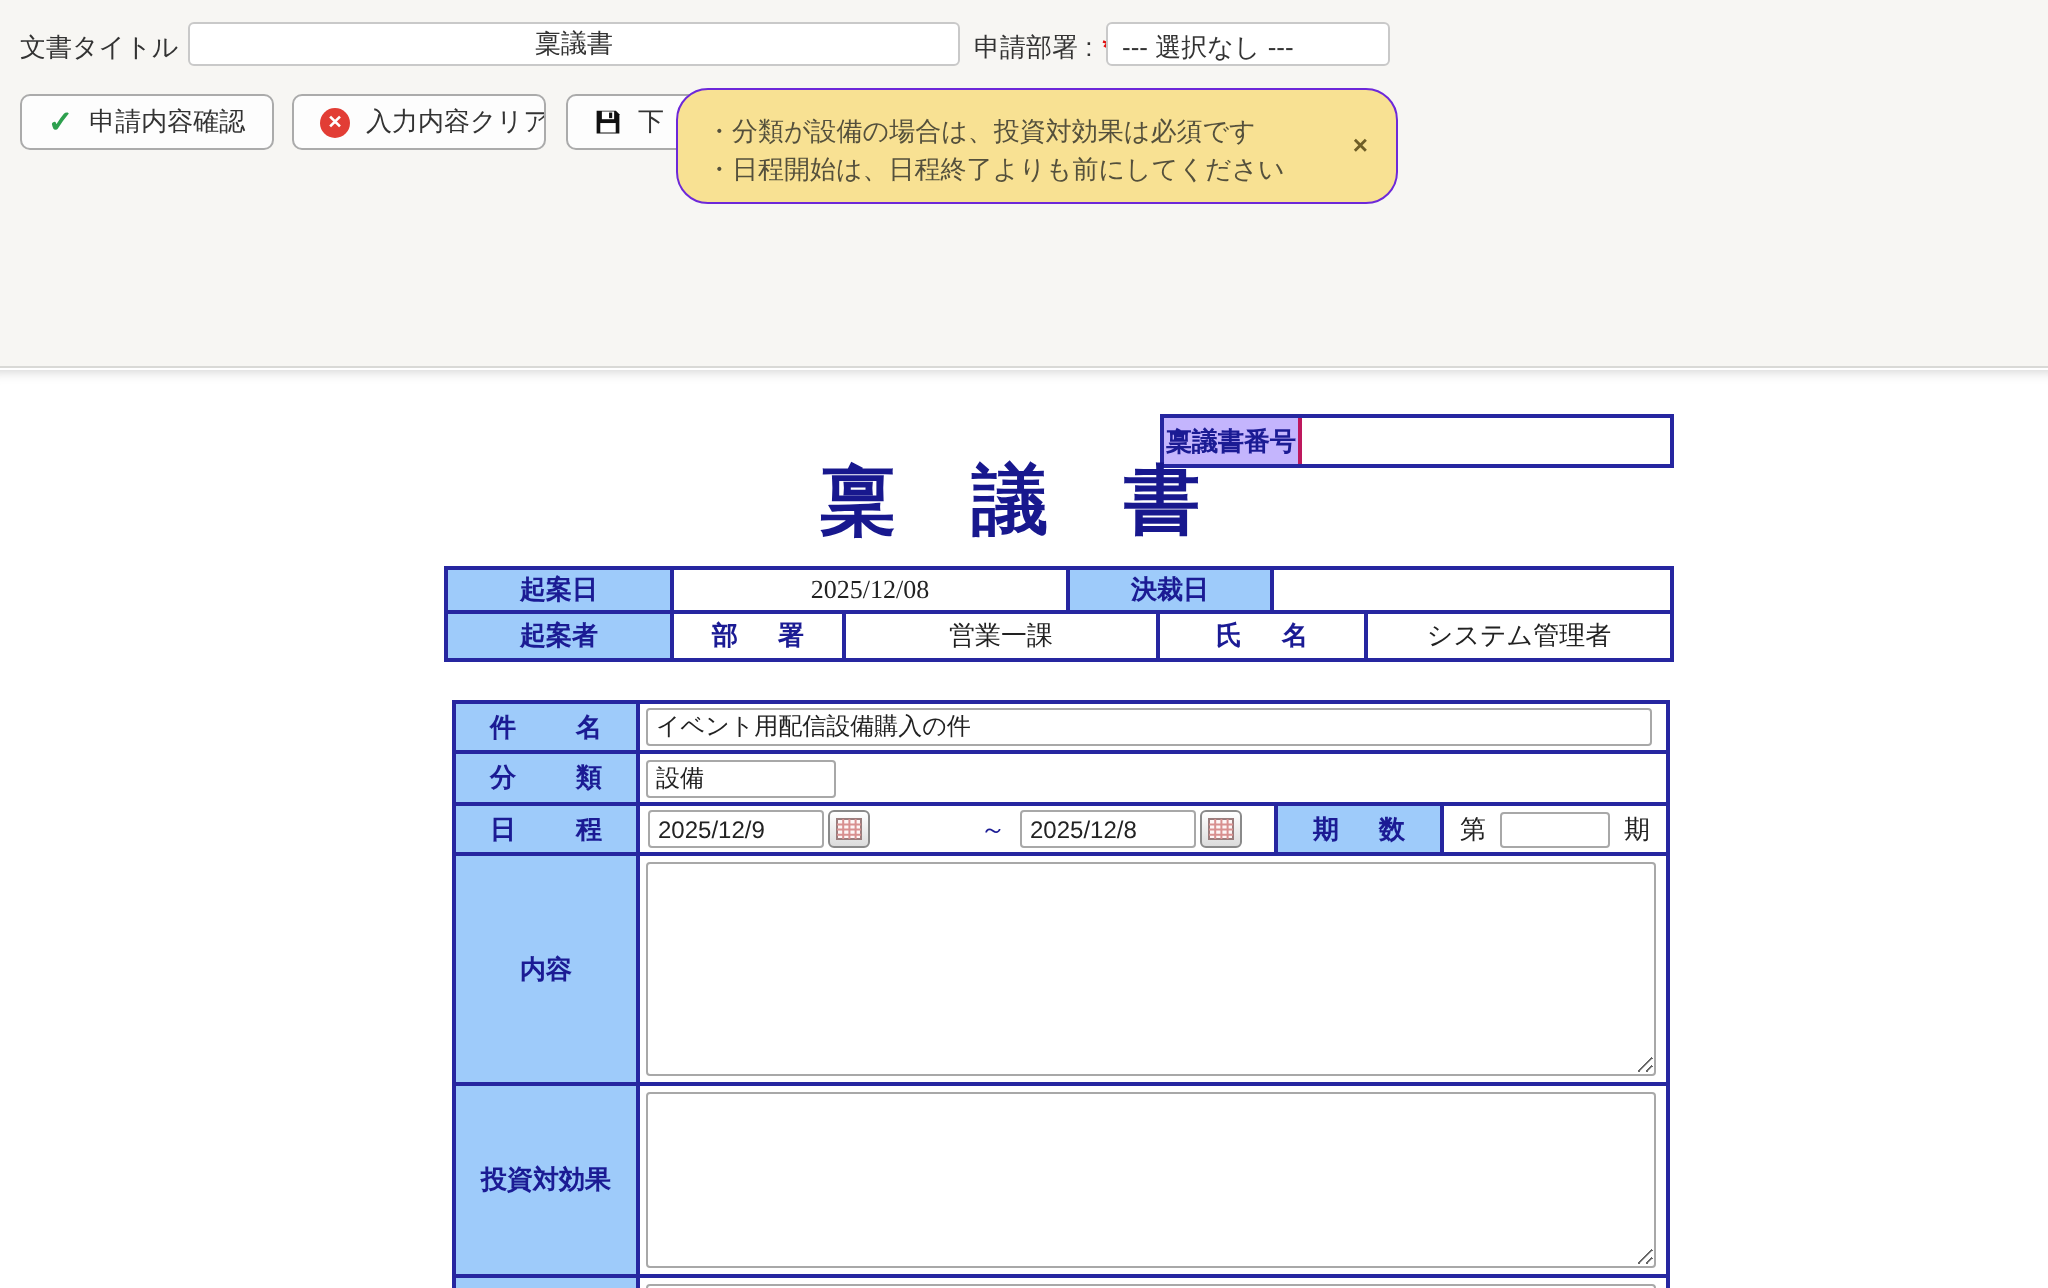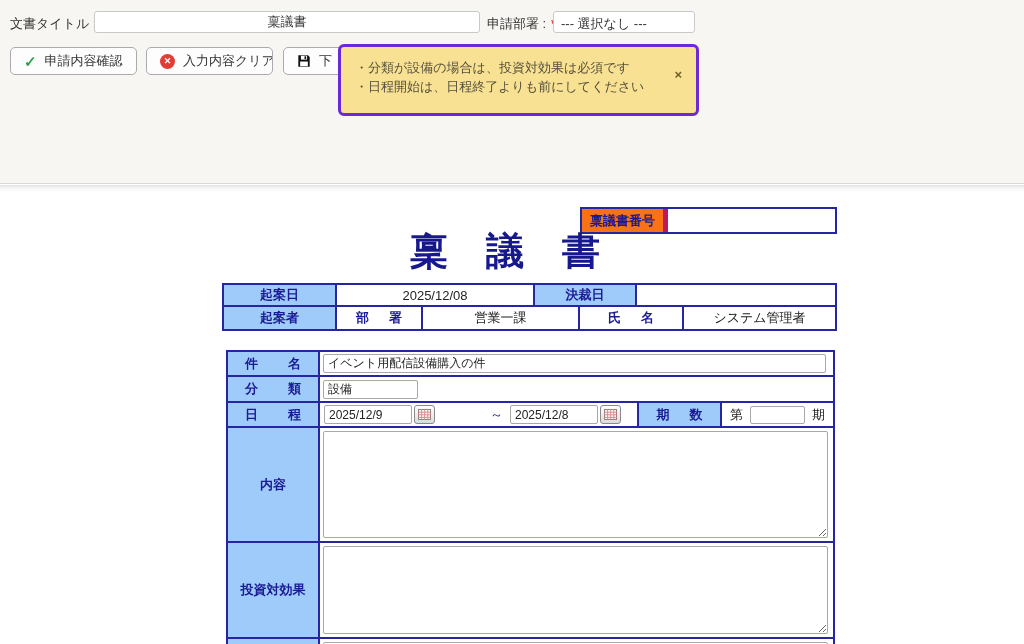--- a/index.html
+++ b/index.html
@@ -21,55 +21,55 @@
          border-radius:5px; font-size:13px; color:#333; display:flex; align-items:center;
          padding:0 13px; gap:8px; font-family:inherit; cursor:pointer; overflow:hidden; white-space:nowrap; }
   #btnConfirm { left:10px;  width:127px; }
   #btnClear   { left:146px; width:127px; }
   #btnDraft   { left:283px; width:148px; }
   .check-ic { color:#2da04e; font-weight:bold; font-size:15px; line-height:1; }
   .clear-ic { width:15px; height:15px; border-radius:50%; background:#e23d35; color:#fff;
               font-size:9px; line-height:15px; text-align:center; font-weight:bold; flex:0 0 auto; }
   .floppy-ic { width:14px; height:14px; flex:0 0 auto; }
 
-  .tooltip { position:absolute; left:338px; top:44px; width:361px; height:72px;
-             background:#f8e193; border:3px solid #6d28d9; border-radius:6px; z-index:10;
+  .tooltip { position:absolute; left:338px; top:44px; width:361px; height:58px;
+             background:#f8e193; border:1px solid #6d28d9; border-radius:16px; z-index:10;
              padding:11px 42px 0 14px; }
   .tip-line { font-size:13px; line-height:19px; color:#54503c; white-space:nowrap; }
   .tip-line::before { content:"・"; }
   .tip-close { position:absolute; right:14px; top:21px; font-size:13px; font-weight:bold;
                color:#6e5e28; background:none; border:none; cursor:pointer; line-height:1; }
 
   .comment-ta { position:absolute; left:10px; top:97px; width:386px; height:63px;
                 border:1px solid #b9b9b9; background:#fff; font-size:12px; color:#333;
                 padding:4px 6px; font-family:inherit; resize:both; }
   .comment-ta::placeholder { color:#8a8a8a; }
 
   
   .doc { position:absolute; left:0; top:185px; width:1024px; height:459px; background:#fff;
          box-shadow:inset 0 7px 7px -7px rgba(0,0,0,.22); }
   .bluebg { background:#9ecbfa; }
 
   .num-box { position:absolute; left:580px; top:22px; width:257px; height:27px;
              border:2px solid #2626a0; display:flex; background:#fff; }
-  .num-label { width:86px; border-right:5px solid #be185d; background:#f97316;
+  .num-label { width:69px; border-right:2px solid #be185d; background:#c4b5fd;
                display:flex; align-items:center; justify-content:center;
                font-size:13px; font-weight:600; color:#1b1b94; }
   .num-field { flex:1; background:#fff; }
 
   .doc-title { position:absolute; left:327px; top:49px; width:356px; text-align:center;
                font-size:38px; font-weight:bold; color:#18188e; line-height:34px; white-space:nowrap; }
 
   .tbl { position:absolute; border:2px solid #2626a0; background:#fff; }
   #tbl1 { left:222px; top:98px; width:615px; }
   #tbl2 { left:226px; top:165px; width:609px; }
   .trow { display:flex; }
   .trow.bb { border-bottom:2px solid #2626a0; }
   .cell { display:flex; align-items:center; justify-content:center; font-size:13px; color:#222;
-          border-right:2px solid #2626a0; overflow:hidden; }
+          border-right:2px solid #2626a0; overflow:hidden;font-family:Liberation Serif, serif; }
   .cell.last { border-right:none; }
   .cell.hdr { color:#1b1b94; font-weight:600; }
   .spread { display:inline-block; text-align:justify; text-align-last:justify; }
   .w56 { width:56px; } .w46 { width:46px; }
 
   #tbl1 .trow { height:22px; }
   .t1r1c1 { width:113px; } .t1r1c2 { width:198px; } .t1r1c3 { width:102px; } .t1r1c4 { flex:1; }
   .t1r2c1 { width:113px; } .t1r2c2 { width:86px; }  .t1r2c3 { width:157px; }
   .t1r2c4 { width:104px; } .t1r2c5 { flex:1; }
 

